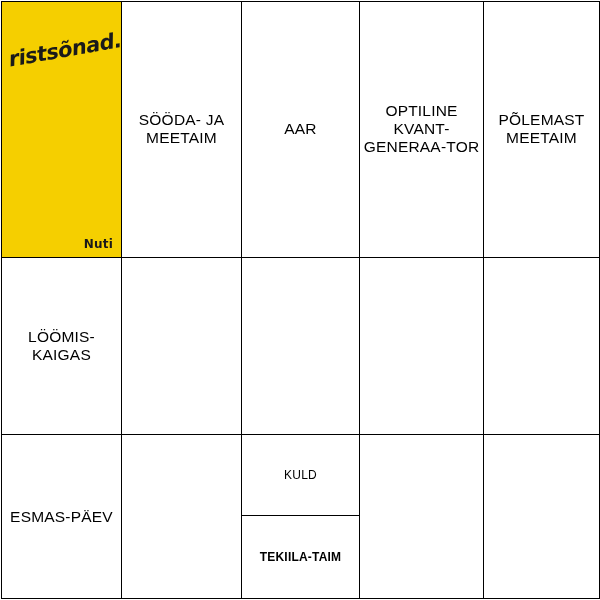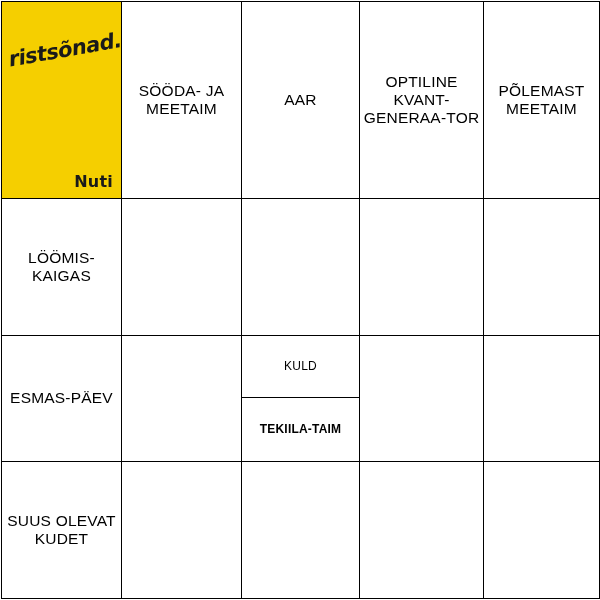--- a/index.html
+++ b/index.html
@@ -64,21 +64,21 @@
     color: #1a1a1a;
     letter-spacing: -0.5px;
     white-space: nowrap;
   }
   .logo-sub {
     position: absolute;
     right: 8px;
     bottom: 6px;
     font-family: "DejaVu Sans", sans-serif;
     font-weight: bold;
-    font-size: 16px;
+    font-size: 12px;
     color: #1a1a1a;
   }
   
   .split {
     padding: 0 !important;
   }
   .split-top, .split-bottom {
     display: flex;
     align-items: center;
     justify-content: center;
@@ -143,22 +143,15 @@
       <tr>
         <td class="row-clue">ESMAS-PÄEV</td>
         <td class="empty-cell"></td>
         <td class="split">
           <div class="split-top">KULD</div>
           <div class="split-bottom">TEKIILA-TAIM</div>
         </td>
         <td class="empty-cell"></td>
         <td class="empty-cell"></td>
       </tr>
-      <tr>
-        <td class="row-clue">SUUS OLEVAT KUDET</td>
-        <td class="empty-cell"></td>
-        <td class="empty-cell"></td>
-        <td class="empty-cell"></td>
-        <td class="empty-cell"></td>
-      </tr>
     </tbody>
   </table>
 </div>
 
 </body></html>

